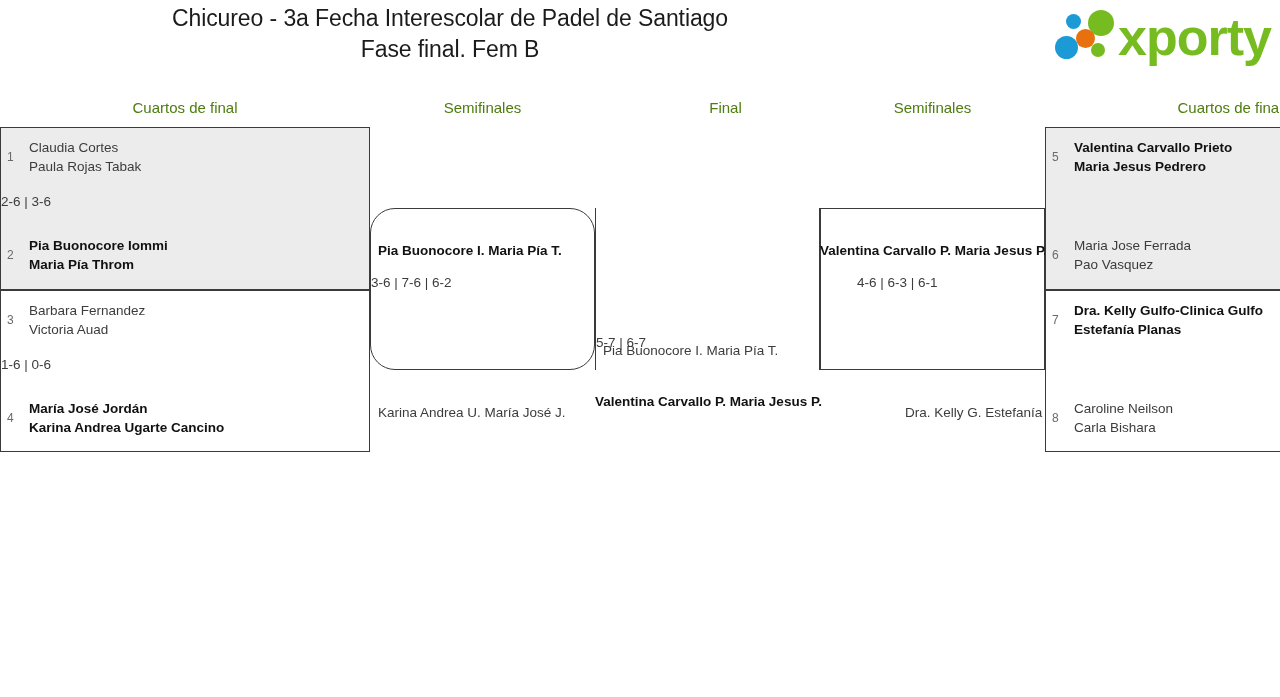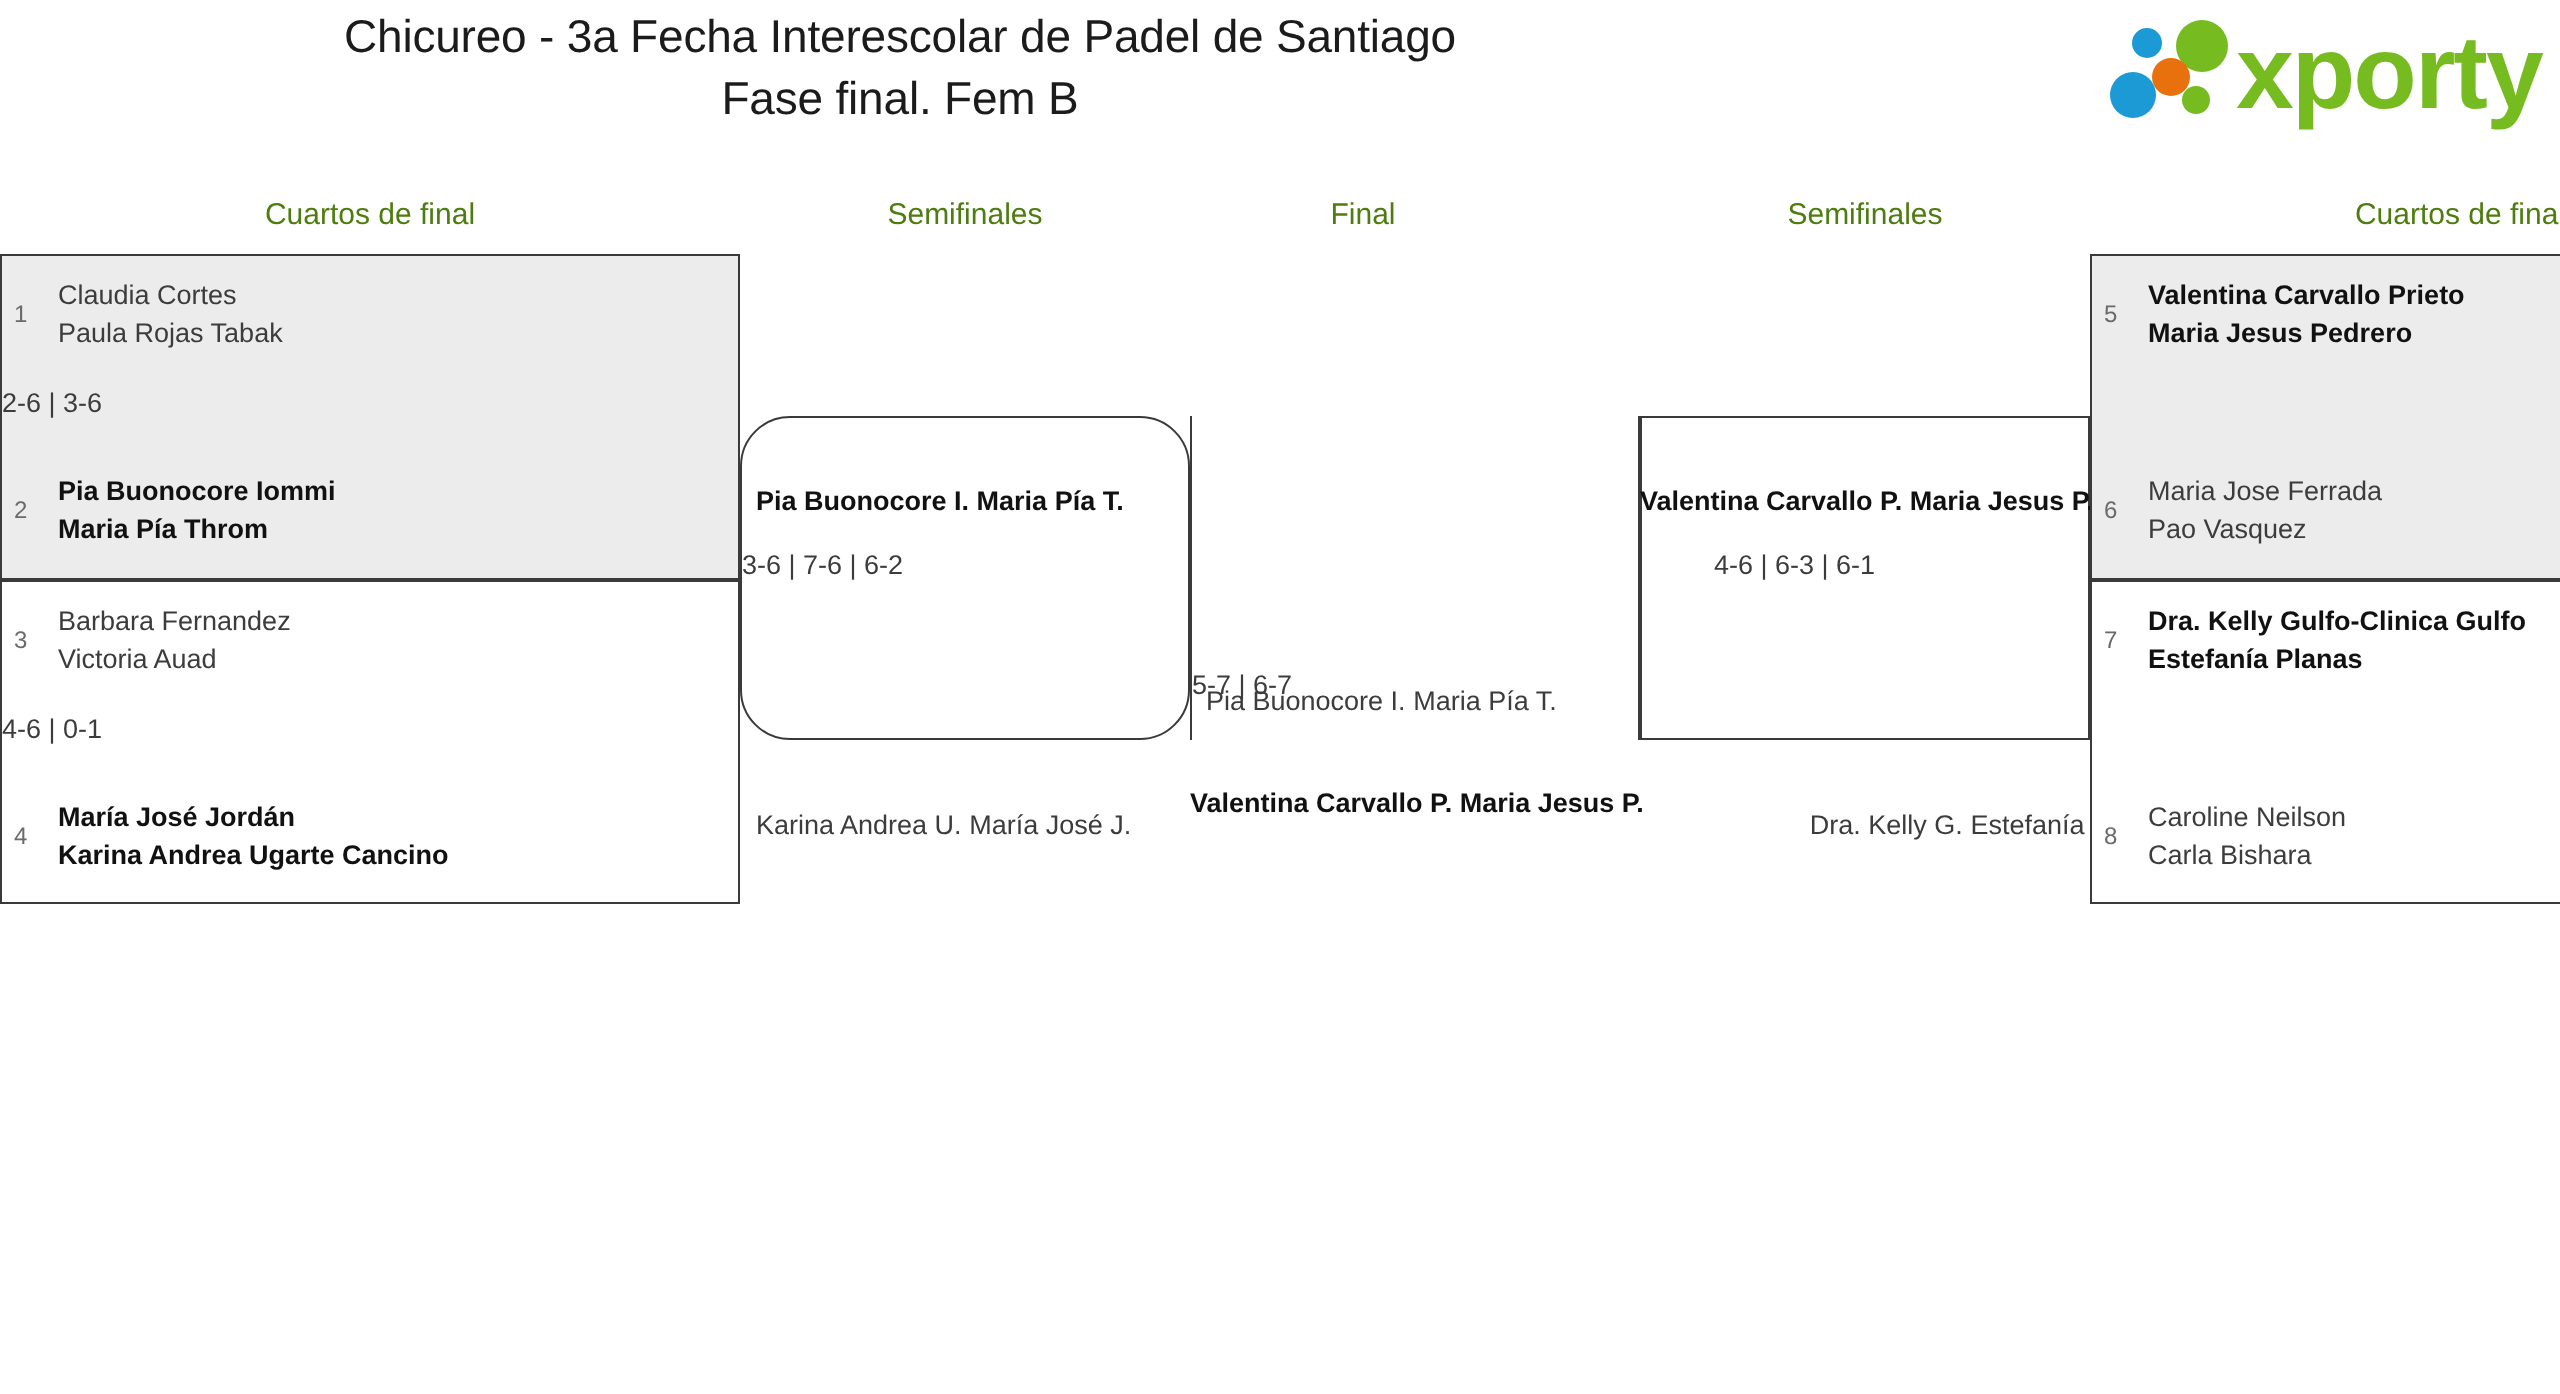--- a/index.html
+++ b/index.html
@@ -166,21 +166,21 @@
     </div>
     <div id="logo-wordmark">xporty</div>
   </div>
 
 </div>
 
 <div id="bracket">
 
   <div class="round-heading" style="left:0px;   width:370px;">Cuartos de final</div>
   <div class="round-heading" style="left:370px; width:225px;">Semifinales</div>
-  <div class="round-heading" style="left:569px; width:225px;">Final</div>
+  <div class="round-heading" style="left:613px; width:225px;">Final</div>
   <div class="round-heading" style="left:820px; width:225px;">Semifinales</div>
   <div class="round-heading" style="left:1045px;width:370px;">Cuartos de final</div>
 
   <div class="match shaded" style="left:0px; top:35px; width:370px; height:163px;">
     <div class="team names-left" style="top:10px;">
       <span class="seed">1</span>
       <span class="nm">Claudia Cortes</span>
       <span class="nm">Paula Rojas Tabak</span>
     </div>
     <div class="score center" style="top:64px;">2-6 | 3-6</div>
@@ -190,21 +190,21 @@
       <span class="nm">Maria Pía Throm</span>
     </div>
   </div>
 
   <div class="match plain" style="left:0px; top:198px; width:370px; height:162px;">
     <div class="team names-left" style="top:10px;">
       <span class="seed">3</span>
       <span class="nm">Barbara Fernandez</span>
       <span class="nm">Victoria Auad</span>
     </div>
-    <div class="score center" style="top:64px;">4-6 | 0-1</div>
+    <div class="score center" style="top:64px;">1-6 | 0-6</div>
     <div class="team names-left winner" style="top:108px;">
       <span class="seed">4</span>
       <span class="nm">María José Jordán</span>
       <span class="nm">Karina Andrea Ugarte Cancino</span>
     </div>
   </div>
 
   <div class="match plain" style="left:370px; top:116px; width:225px; height:162px;border-radius:25px;">
     <div class="score center" style="top:64px;">3-6 | 7-6 | 6-2</div>
   </div>

